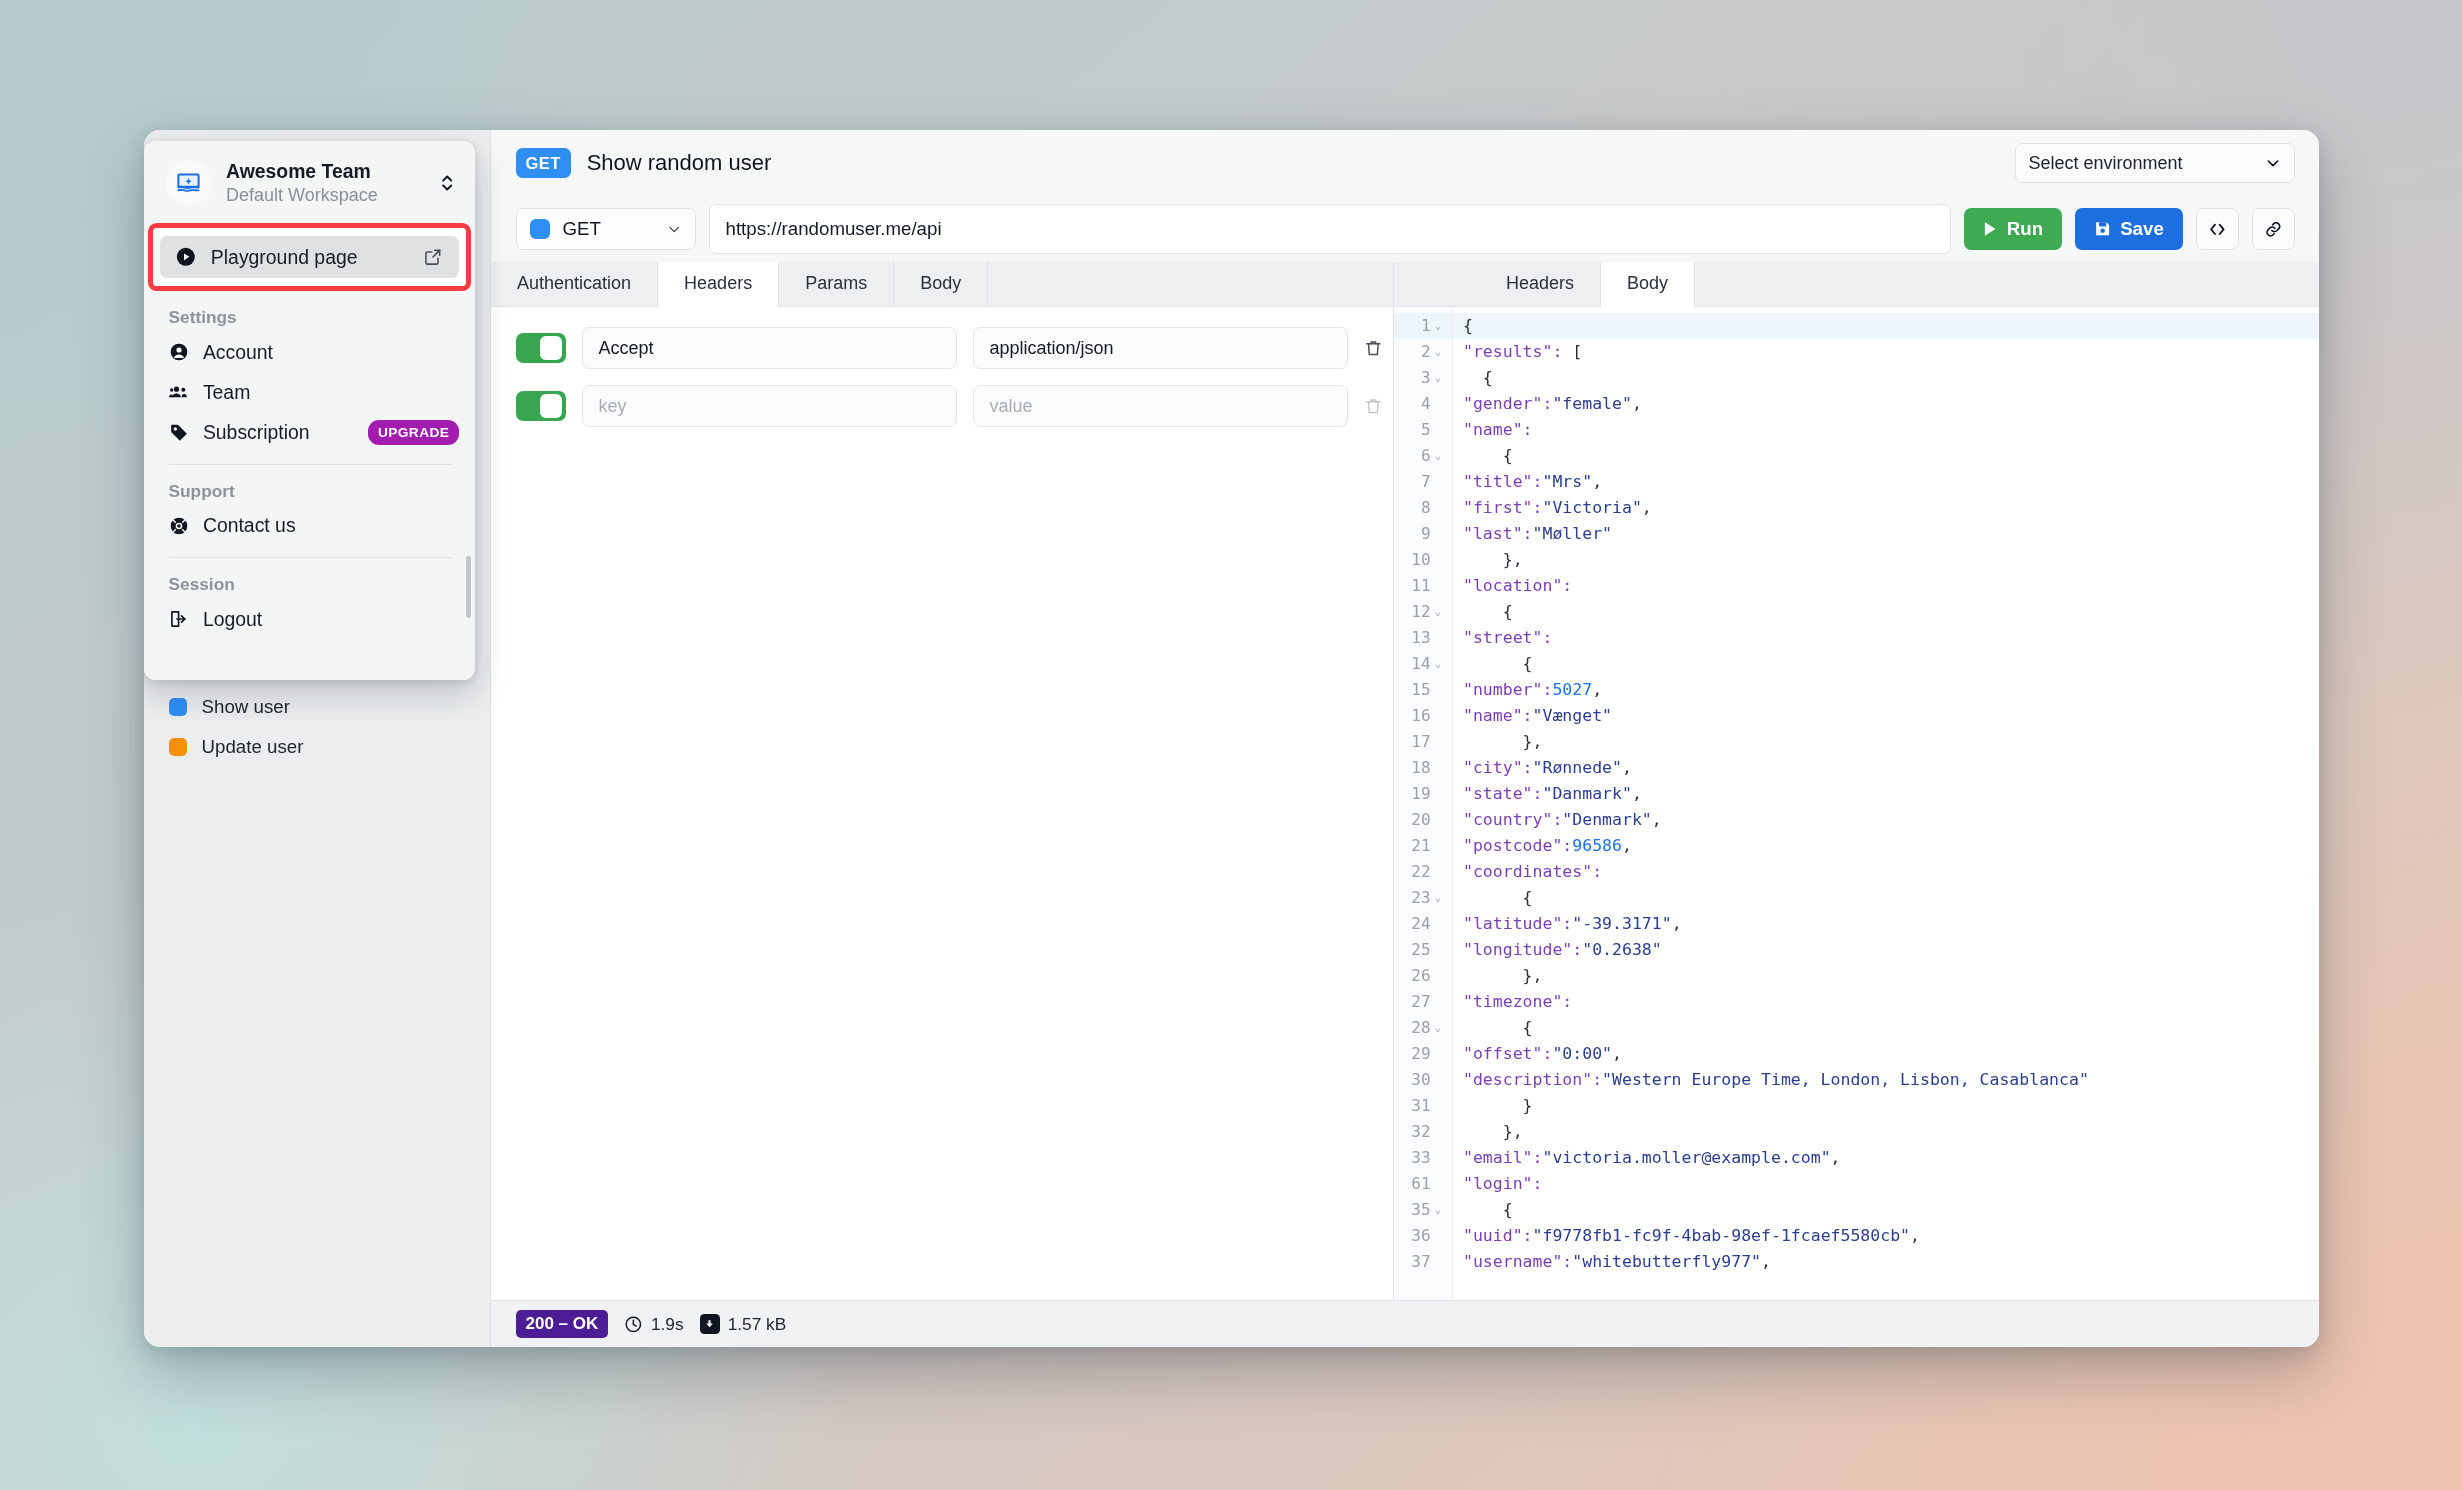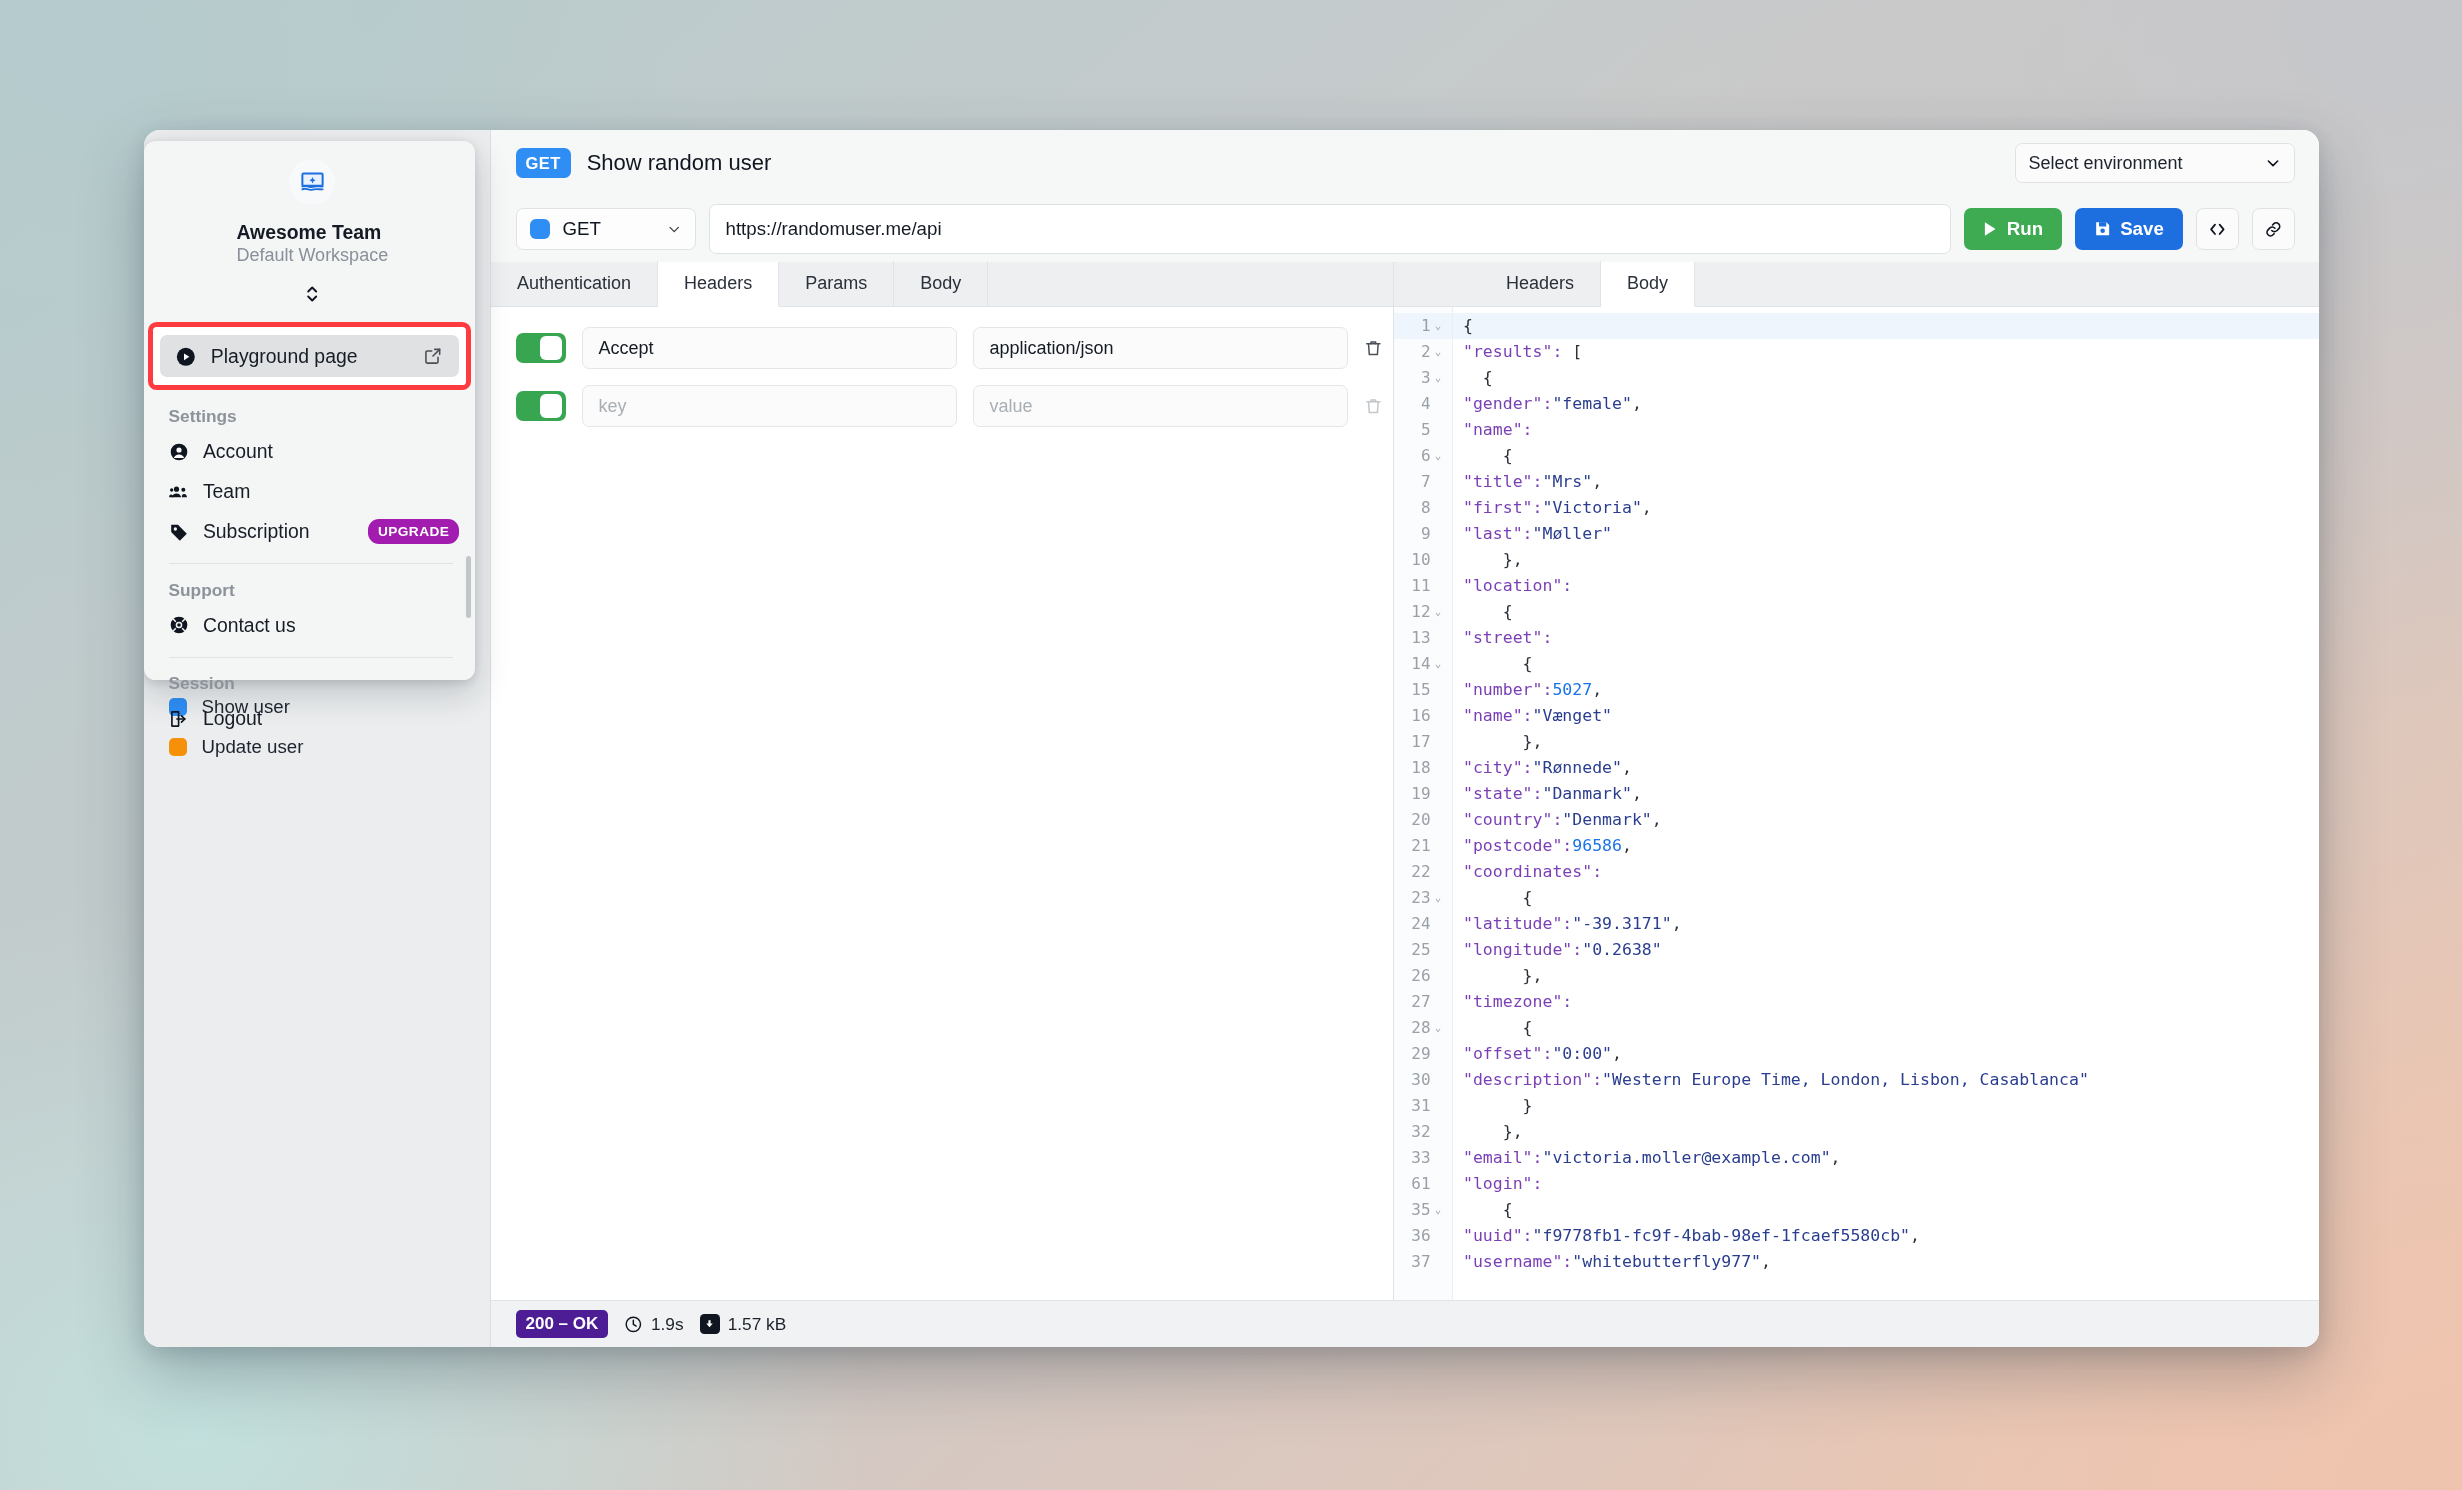--- a/index.html
+++ b/index.html
@@ -53,21 +53,20 @@
     width: 331px; height: 539px;
     background: #f4f5f5;
     border-radius: 11.5px;
     box-shadow: 0 13px 35px rgba(20,30,45,.20), 0 2.2px 8.6px rgba(20,30,45,.12);
     z-index: 40;
     padding: 0 0 4.3px 0;
   }
   .ws-head {
     display: flex; align-items: center; gap: 14.4px;
     padding: 18.7px 16px 16px 21.6px;
-    flex-direction: column;
   }
   .ws-logo {
     width: 46px; height: 46px; border-radius: 50%;
     background: #f7f9fb;
     display: flex; align-items: center; justify-content: center;
     flex: 0 0 46px;
   }
   .ws-names { flex: 1; min-width: 0; }
   .ws-title { font-size: 19.4px; font-weight: bold; color: #151b24; line-height: 1.25; }
   .ws-sub { font-size: 18px; color: #8a9099; line-height: 1.3; }

